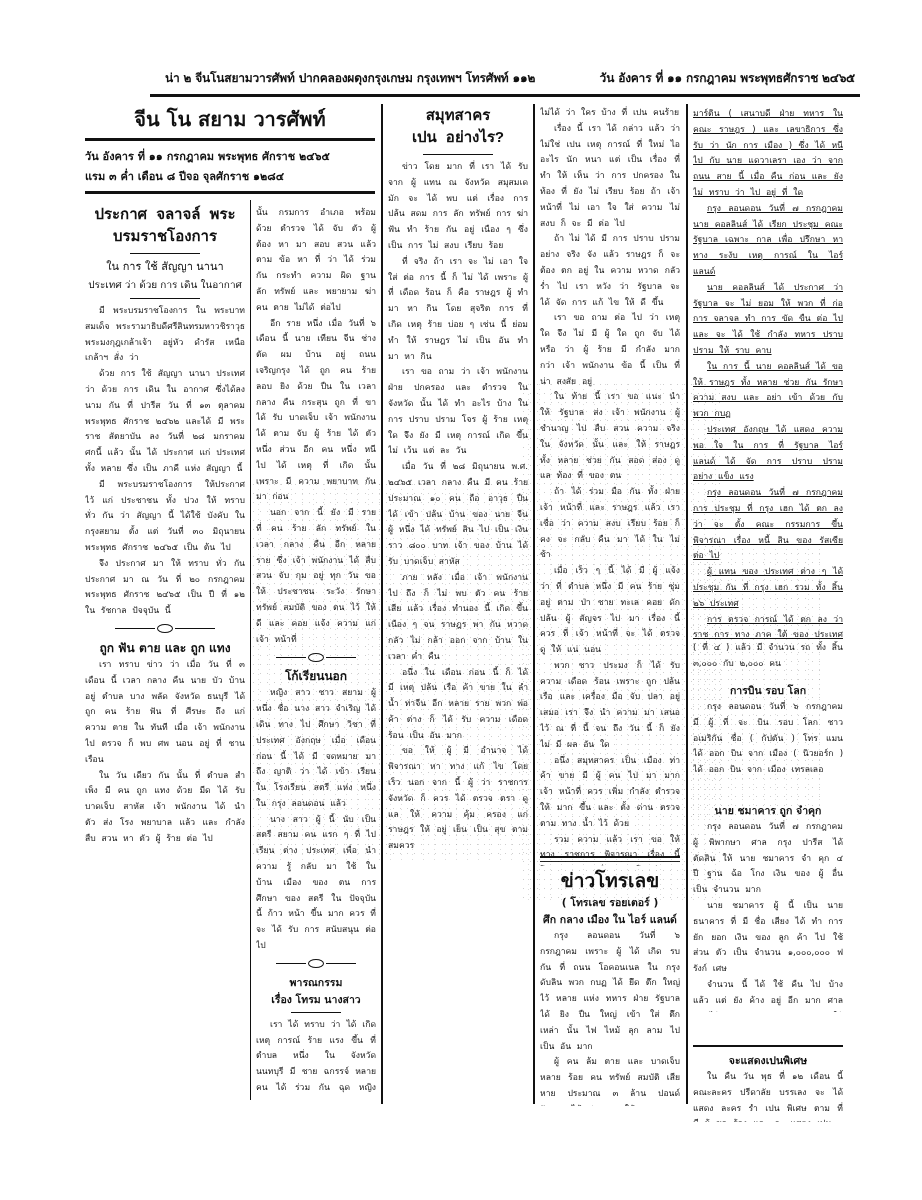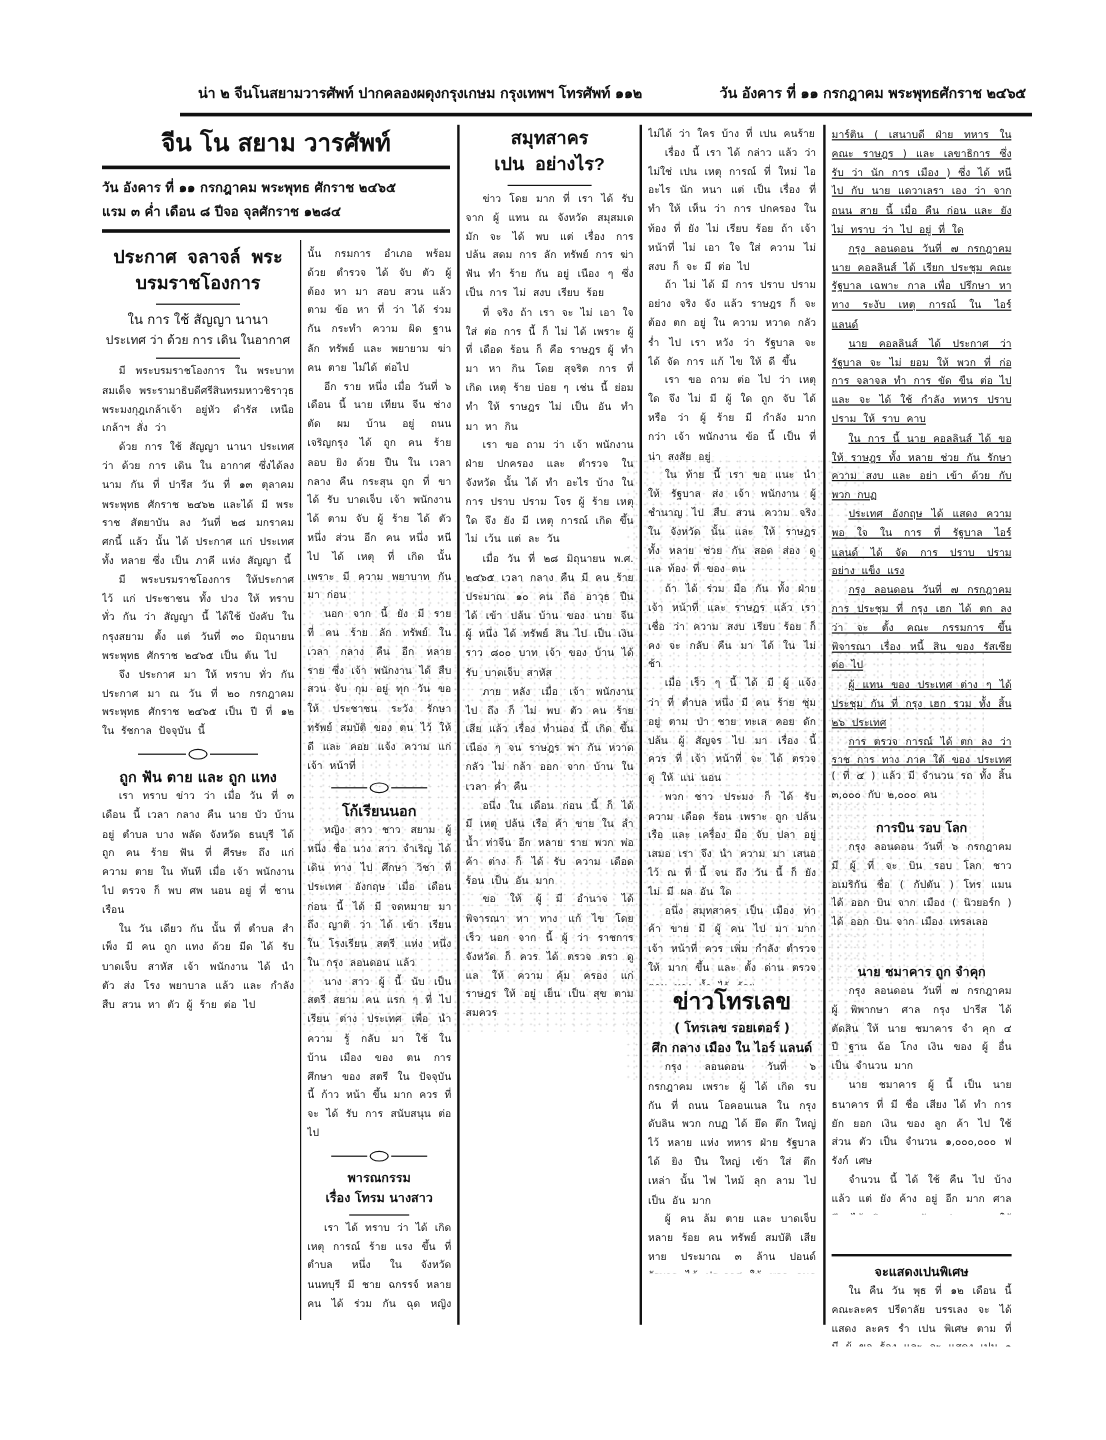--- a/index.html
+++ b/index.html
@@ -120,21 +120,21 @@
     <p>ใน ท้าย นี้ เรา ขอ แนะ นำ ให้ รัฐบาล ส่ง เจ้า พนักงาน ผู้ ชำนาญ ไป สืบ สวน ความ จริง ใน จังหวัด นั้น และ ให้ ราษฎร ทั้ง หลาย ช่วย กัน สอด ส่อง ดู แล ท้อง ที่ ของ ตน</p>
     <p>ถ้า ได้ ร่วม มือ กัน ทั้ง ฝ่าย เจ้า หน้าที่ และ ราษฎร แล้ว เรา เชื่อ ว่า ความ สงบ เรียบ ร้อย ก็ คง จะ กลับ คืน มา ได้ ใน ไม่ ช้า</p>
     <p>เมื่อ เร็ว ๆ นี้ ได้ มี ผู้ แจ้ง ว่า ที่ ตำบล หนึ่ง มี คน ร้าย ซุ่ม อยู่ ตาม ป่า ชาย ทะเล คอย ดัก ปล้น ผู้ สัญจร ไป มา เรื่อง นี้ ควร ที่ เจ้า หน้าที่ จะ ได้ ตรวจ ดู ให้ แน่ นอน</p>
     <p>พวก ชาว ประมง ก็ ได้ รับ ความ เดือด ร้อน เพราะ ถูก ปล้น เรือ และ เครื่อง มือ จับ ปลา อยู่ เสมอ เรา จึง นำ ความ มา เสนอ ไว้ ณ ที่ นี้ จน ถึง วัน นี้ ก็ ยัง ไม่ มี ผล อัน ใด</p>
     <p>อนึ่ง สมุทสาคร เป็น เมือง ท่า ค้า ขาย มี ผู้ คน ไป มา มาก เจ้า หน้าที่ ควร เพิ่ม กำลัง ตำรวจ ให้ มาก ขึ้น และ ตั้ง ด่าน ตรวจ ตาม ทาง น้ำ ไว้ ด้วย</p>
     <p>รวม ความ แล้ว เรา ขอ ให้ ทาง ราชการ พิจารณา เรื่อง นี้ โดย ด่วน เพื่อ ประโยชน์ แก่ ราษฎร ทั้ง ปวง ใน จังหวัด นั้น</p>
     <p class="noindent" style="text-align:right">ธม สนิท และ อัจฉริยะ กว้าง</p>
   </div>
   <div class="rule-thick" style="left:540px; top:856px; width:140px; height:2px;"></div>
   <div class="rule-thin" style="left:540px; top:861px; width:140px;"></div>
-  <div class="col" style="left:540px; top:821px; width:140px; height:240px; background:#fff;">
+  <div class="col" style="left:540px; top:866px; width:140px; height:240px; background:#fff;">
     <div class="headline h-xl">ข่าวโทรเลข</div>
     <div class="headline h-sm">( โทรเลข รอยเตอร์ )</div>
     <div class="headline h-sm">ศึก กลาง เมือง ใน ไอร์ แลนด์</div>
     <p>กรุง ลอนดอน วันที่ ๖ กรกฎาคม เพราะ ผู้ ได้ เกิด รบ กัน ที่ ถนน โอคอนเนล ใน กรุง ดับลิน พวก กบฏ ได้ ยึด ตึก ใหญ่ ไว้ หลาย แห่ง ทหาร ฝ่าย รัฐบาล ได้ ยิง ปืน ใหญ่ เข้า ใส่ ตึก เหล่า นั้น ไฟ ไหม้ ลุก ลาม ไป เป็น อัน มาก</p>
     <p>ผู้ คน ล้ม ตาย และ บาดเจ็บ หลาย ร้อย คน ทรัพย์ สมบัติ เสีย หาย ประมาณ ๓ ล้าน ปอนด์ รัฐบาล ได้ ประกาศ ให้ พวก กบฏ ยอม แพ้ โดย ดี</p>
 
   </div>
 
   <div class="vrule" style="left:686px; top:104px; height:1000px;"></div>
 

